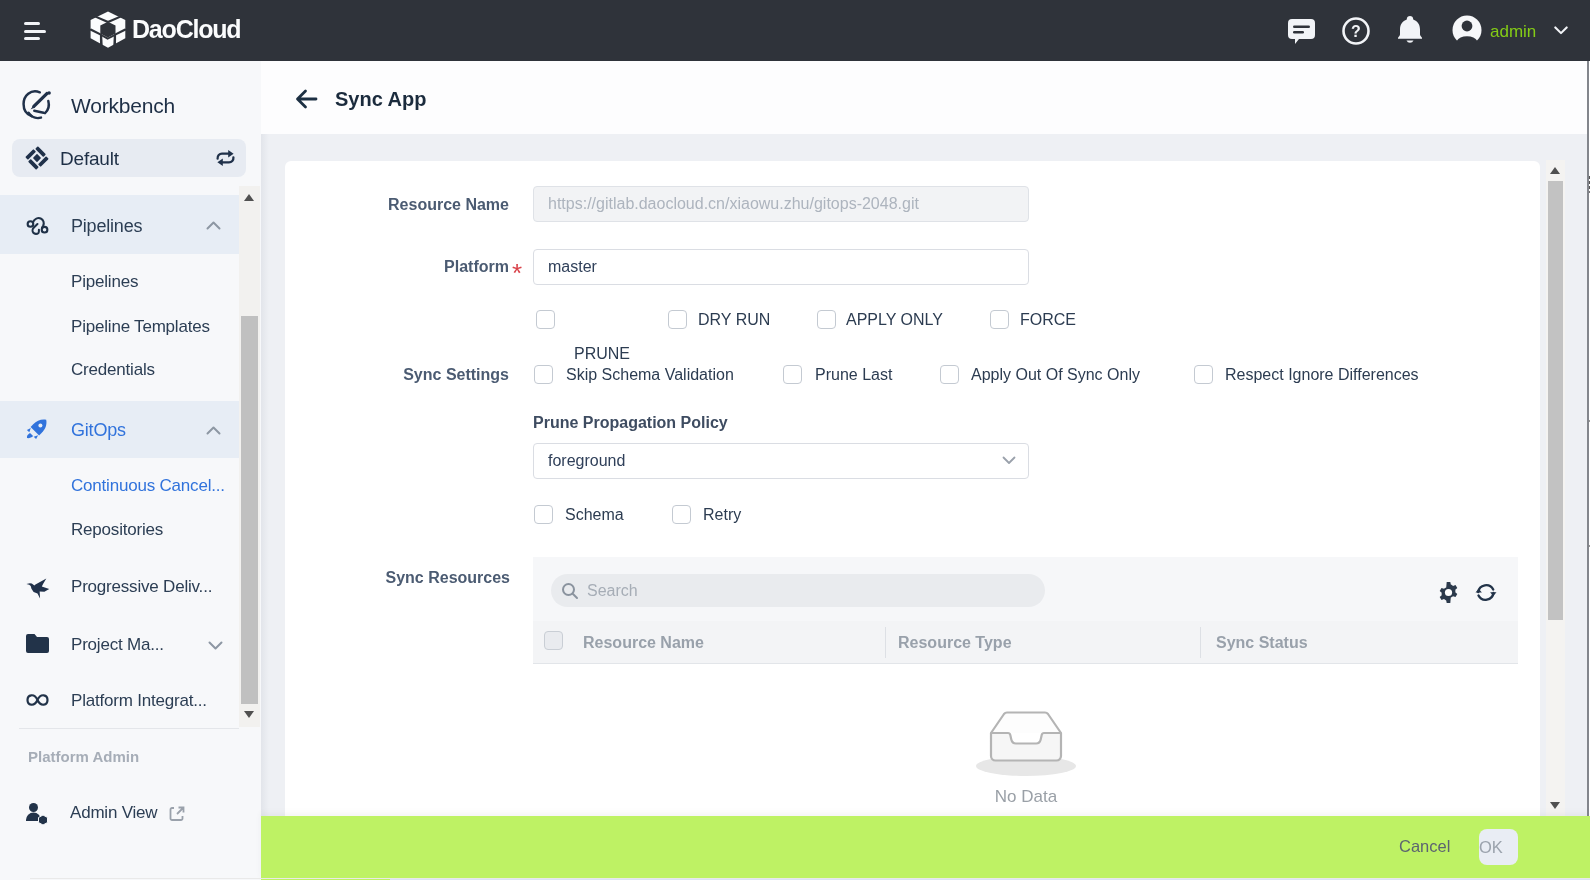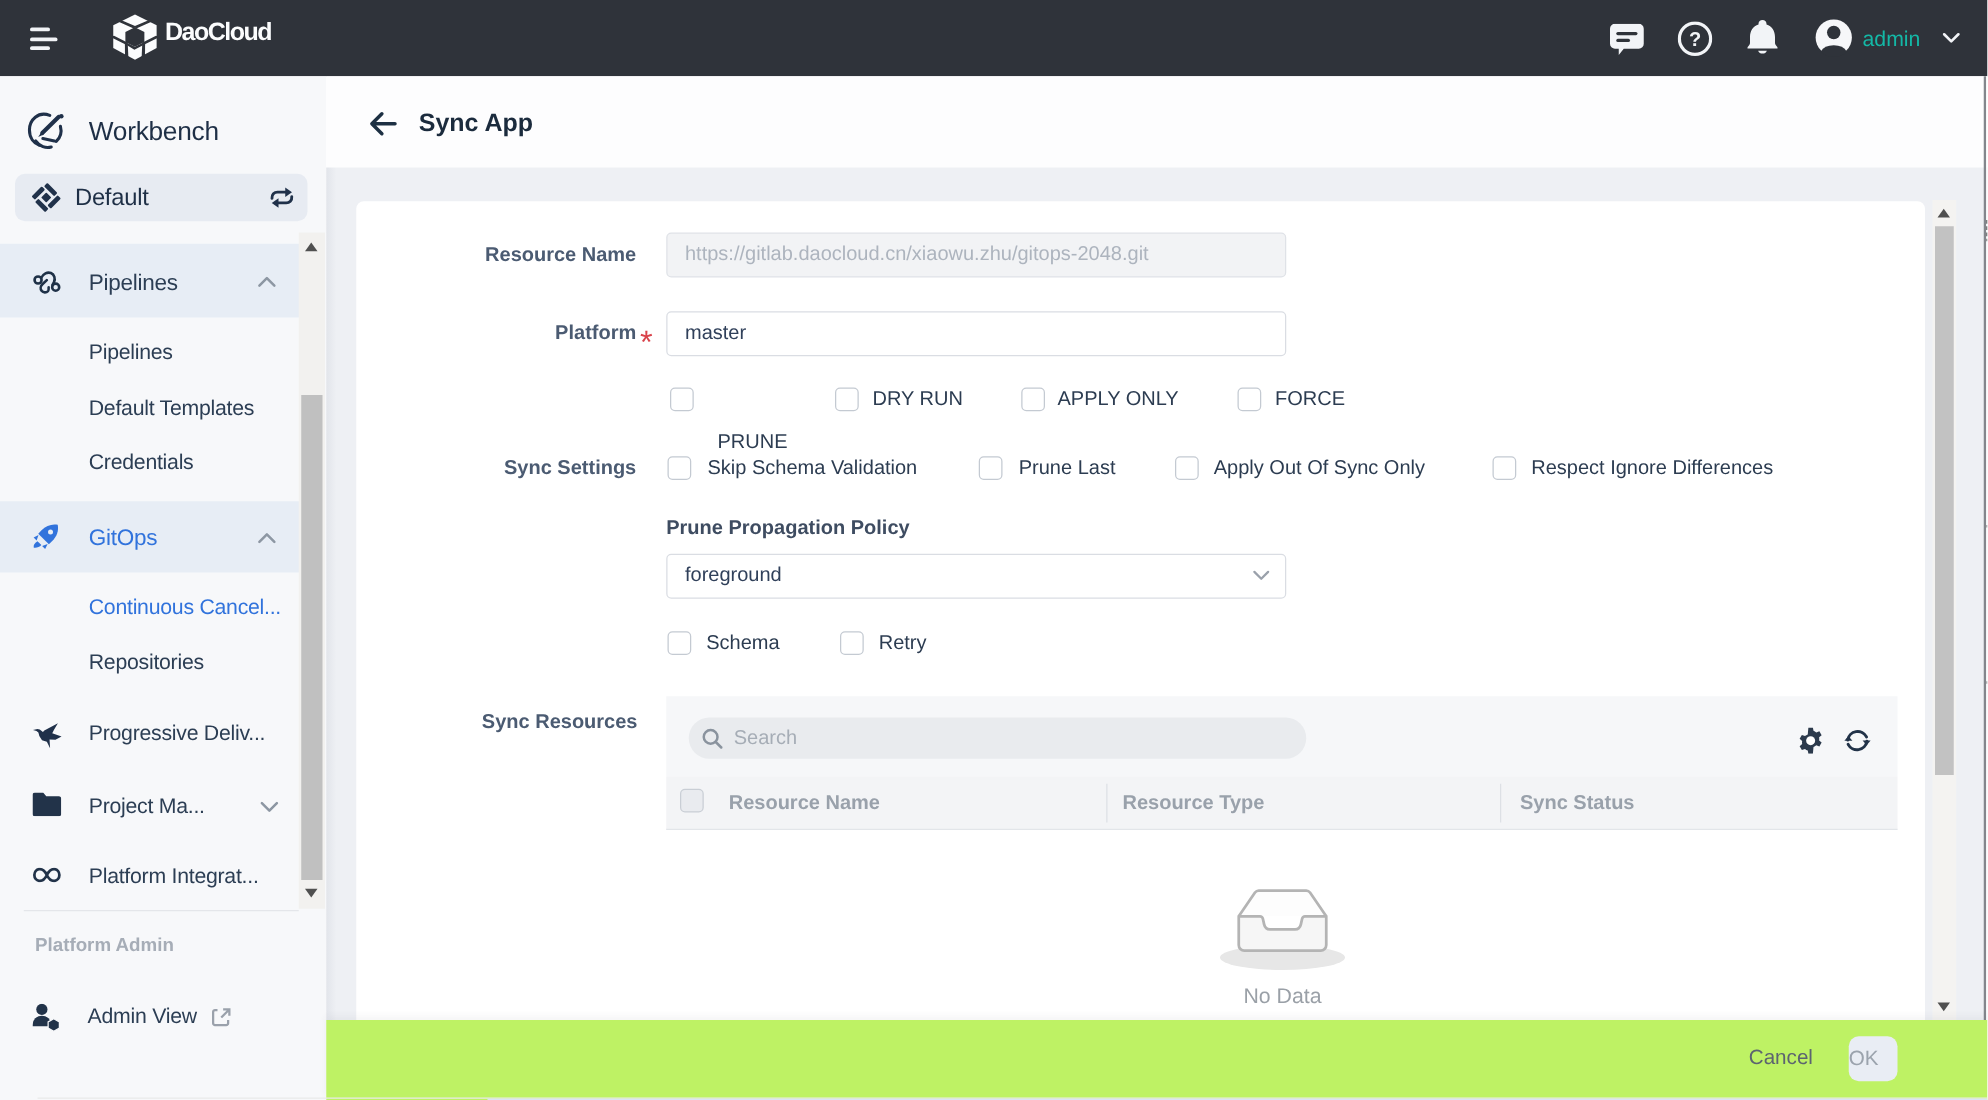--- a/index.html
+++ b/index.html
@@ -3,22 +3,22 @@
 <meta charset="utf-8">
 <style>
   * { margin:0; padding:0; box-sizing:border-box; }
   html,body { width:1590px; height:880px; overflow:hidden; }
   body { font-family:"Liberation Sans", sans-serif; position:relative; background:#ffffff; }
   .abs { position:absolute; }
 
   
   .topbar { position:absolute; left:0; top:0; width:1590px; height:61px; background:#2f333a; }
   .burger span { position:absolute; height:3px; background:#f2f4f7; border-radius:2px; }
-  .logotext { position:absolute; left:132px; top:15px; color:#fbfcfd; font-size:20px; font-weight:bold; letter-spacing:-1.2px; }
-  .admin { position:absolute; left:1490px; top:22px; color:#14b8a6; font-size:17px; font-weight:500; }
+  .logotext { position:absolute; left:132px; top:15px; color:#fbfcfd; font-size:25px; font-weight:bold; letter-spacing:-1.2px; }
+  .admin { position:absolute; left:1490px; top:22px; color:#84cc16; font-size:17px; font-weight:500; }
 
   
   .sidebar { position:absolute; left:0; top:61px; width:261px; height:846px; background:#f7f8fa; }
   .navtext { font-size:17px; letter-spacing:-0.2px; color:#2c3e54; }
   .nav-row { position:absolute; left:0; width:240px; display:flex; align-items:center; }
   .hl { background:#e7edf5; }
   .blue { color:#3173dc; }
 
   
   .mainhead { position:absolute; left:261px; top:61px; width:1329px; height:73px; background:#fdfdfe; }
@@ -125,21 +125,21 @@
       <path d="M9.9,10.1 C11.7,6.6 15.3,4.7 18.4,6.0 C21.5,7.3 22.5,11.0 21.1,14.0 C20.5,15.2 19.9,16.0 19.8,16.4"></path>
       <path d="M14.8,12.2 L10.9,15.9 C9.2,17.5 8.9,20.1 10.3,21.7 C11.7,23.3 14.3,23.4 15.9,21.9 C16.5,21.3 16.5,20.3 16.4,18.6"></path>
     </g>
   </svg>
   <div class="abs navtext" style="left:71px; top:155px; font-size:18px;">Pipelines</div>
   <svg class="abs" style="left:206px; top:160px;" width="15" height="9" viewBox="0 0 15 9">
     <path d="M1.5 7.5 L7.5 1.5 L13.5 7.5" fill="none" stroke="#8d97a3" stroke-width="2" stroke-linecap="round" stroke-linejoin="round"></path>
   </svg>
 
   <div class="abs navtext" style="left:71px; top:211px;">Pipelines</div>
-  <div class="abs navtext" style="left:71px; top:256px;">Default Templates</div>
+  <div class="abs navtext" style="left:71px; top:256px;">Pipeline Templates</div>
   <div class="abs navtext" style="left:71px; top:299px;">Credentials</div>
 
   <div class="nav-row hl" style="top:340px; height:57px;"></div>
   <svg class="abs" style="left:26px; top:357px;" width="22" height="22" viewBox="0 0 22 22">
     <g fill="#3173dc">
       <path d="M20.2 1.8 C 21.1 6.6 19.5 11.1 15.8 14.8 L 13.1 17.4 L 4.6 8.9 L 7.2 6.2 C 10.9 2.5 15.4 0.9 20.2 1.8 z"></path>
       <path d="M4.8 9.9 L 0.9 11.9 L 3.3 14.3 z"></path>
       <path d="M12.1 17.2 L 10.1 21.1 L 7.7 18.7 z"></path>
       <path d="M4.0 14.9 L 7.1 18.0 C 5.6 19.6 3.2 20.5 1.0 20.1 C 0.6 17.9 1.5 16.4 4.0 14.9 z"></path>
     </g>

